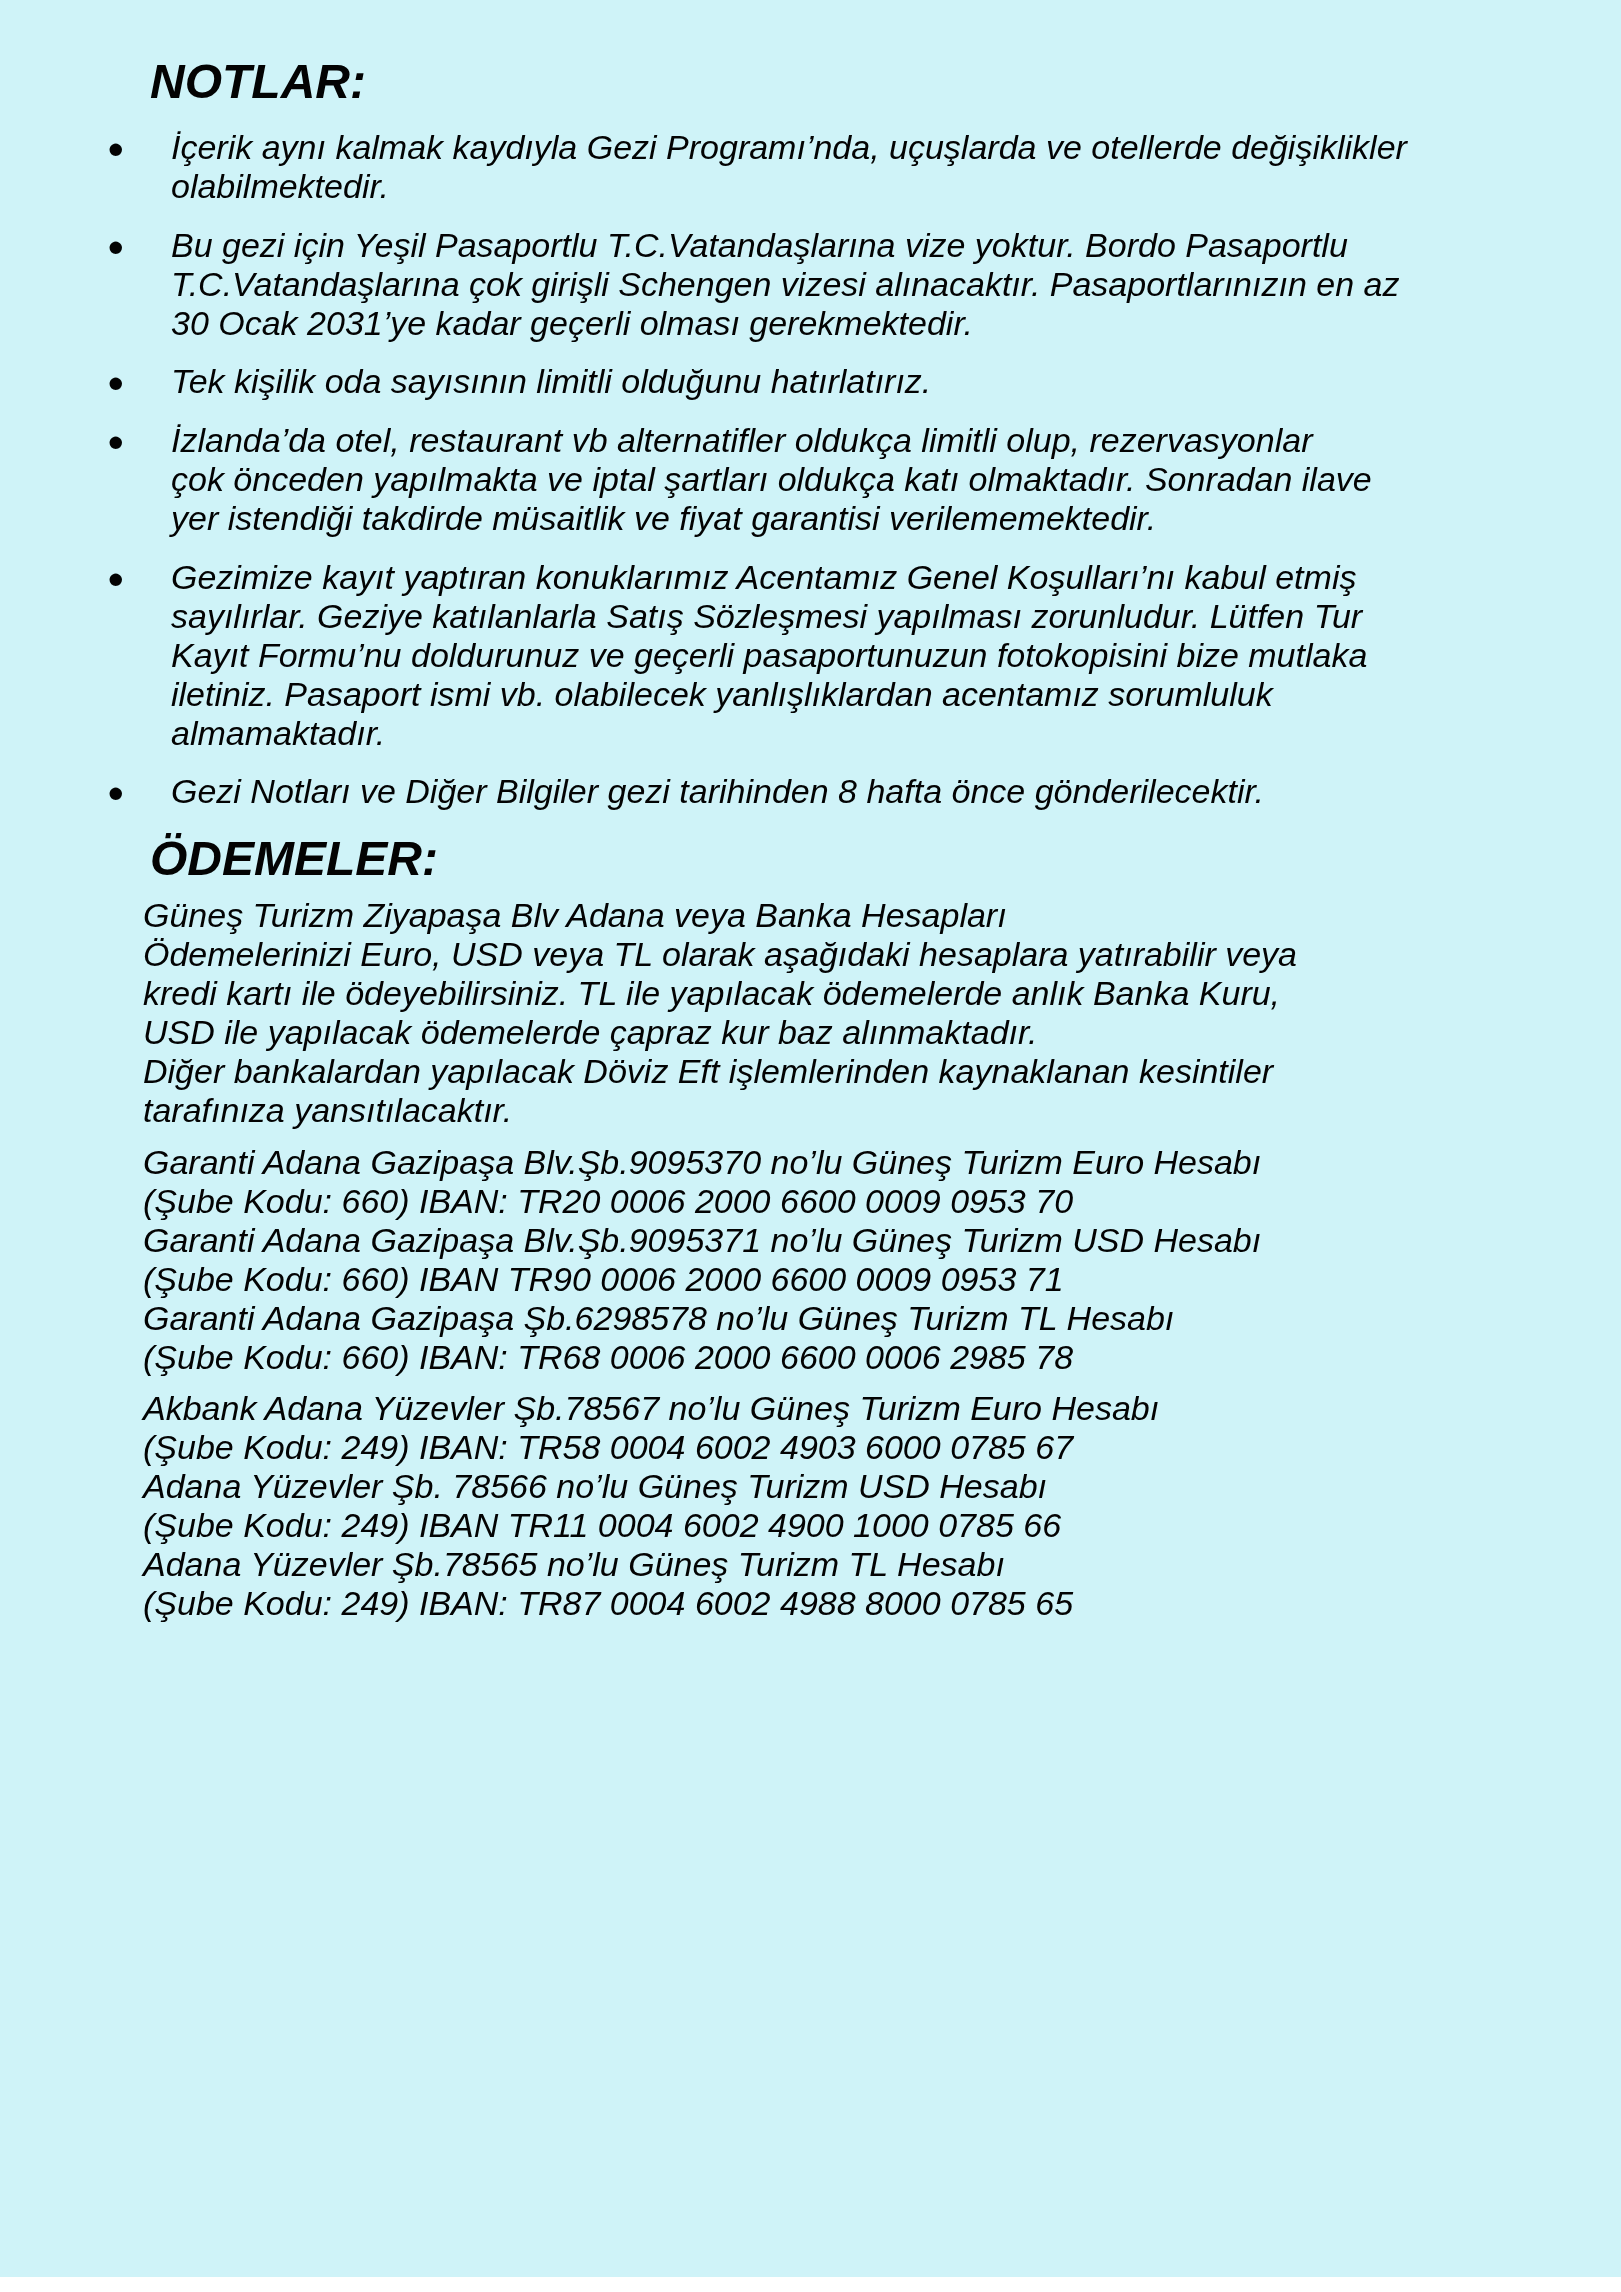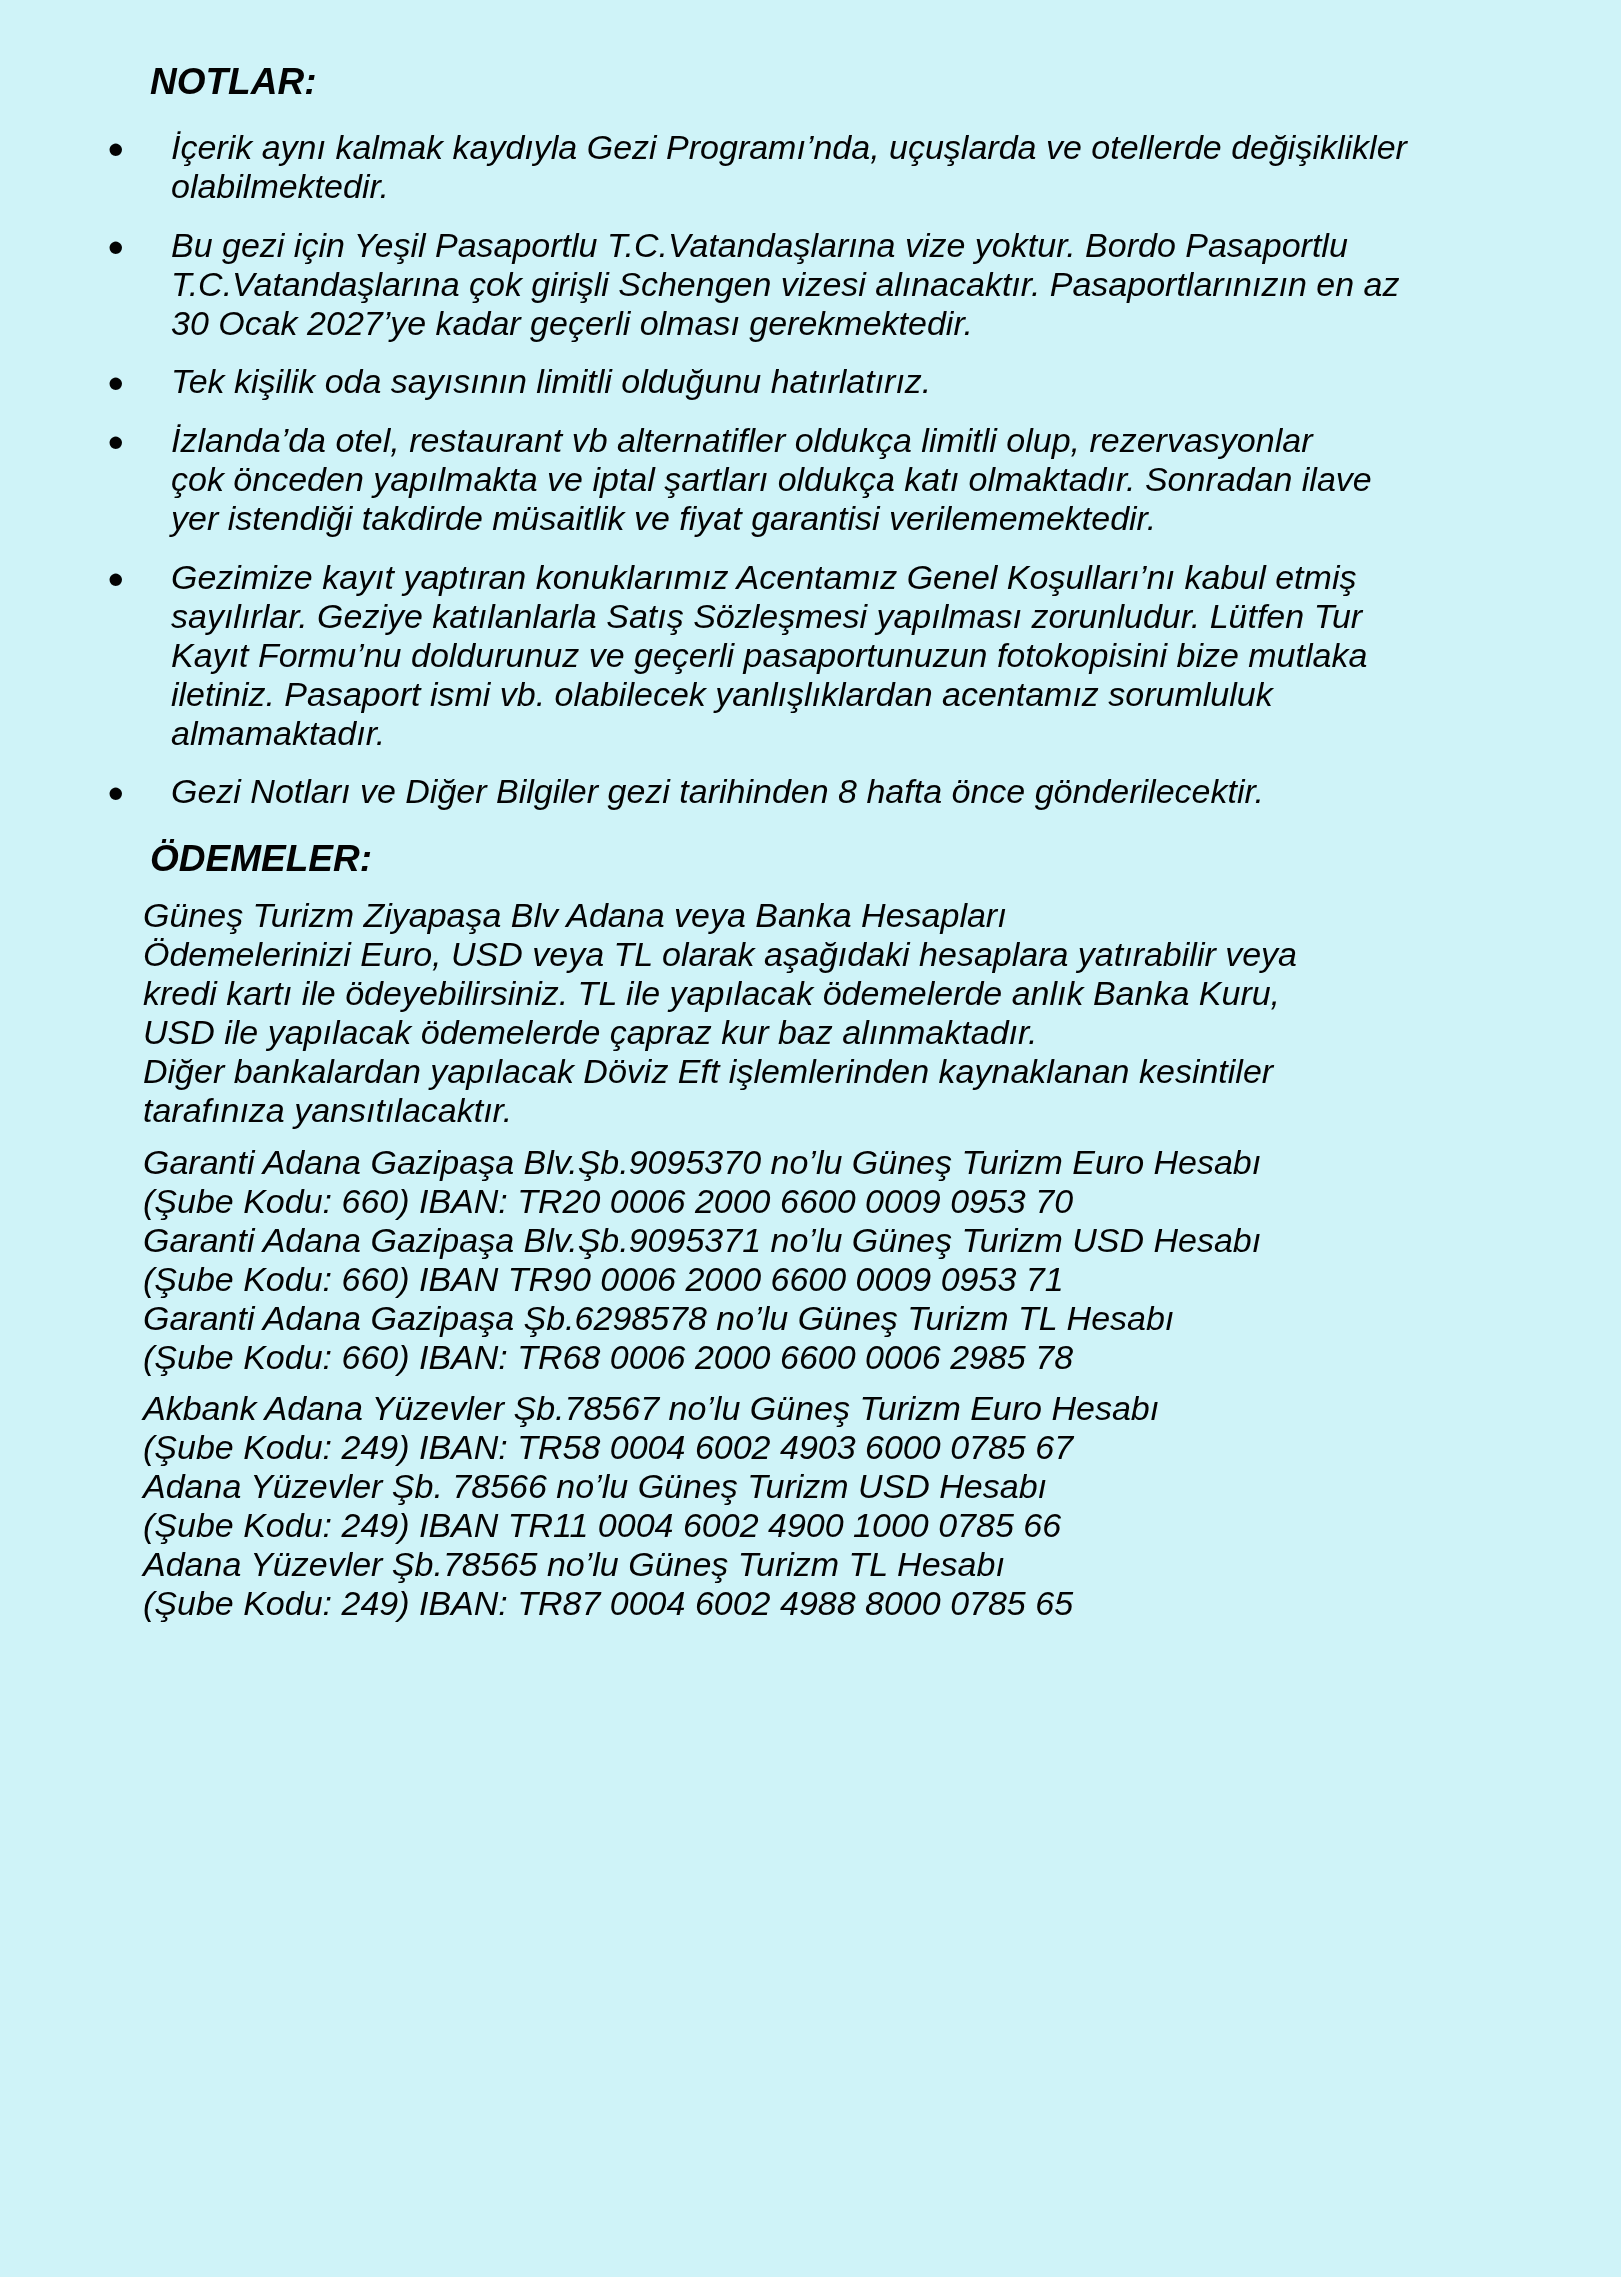--- a/index.html
+++ b/index.html
@@ -15,21 +15,21 @@
     background: #cff3f8;
     overflow: hidden;
     font-family: "Liberation Sans", "DejaVu Sans", sans-serif;
     font-style: italic;
     color: #030303;
   }
   .content {
     padding: 54px 36px 0 107px;
   }
   .section-title {
-    font-size: 37px;
+    font-size: 48px;
     font-weight: bold;
     font-style: italic;
     letter-spacing: 0px;
     margin: 0 0 18px 43px;
     line-height: 56px;
     white-space: pre-line;
   }
   .payments-title {
     margin-top: 20px;
     margin-bottom: 9px;
@@ -74,21 +74,21 @@
     <div class="bullet">
       <span class="dot">●</span>
       <div class="text">İçerik aynı kalmak kaydıyla Gezi Programı’nda, uçuşlarda ve otellerde değişiklikler
 olabilmektedir.</div>
     </div>
 
     <div class="bullet">
       <span class="dot">●</span>
       <div class="text">Bu gezi için Yeşil Pasaportlu T.C.Vatandaşlarına vize yoktur. Bordo Pasaportlu
 T.C.Vatandaşlarına çok girişli Schengen vizesi alınacaktır. Pasaportlarınızın en az
-30 Ocak 2027’ye kadar geçerli olması gerekmektedir.</div>
+30 Ocak 2031’ye kadar geçerli olması gerekmektedir.</div>
     </div>
 
     <div class="bullet">
       <span class="dot">●</span>
       <div class="text">Tek kişilik oda sayısının limitli olduğunu hatırlatırız.</div>
     </div>
 
     <div class="bullet">
       <span class="dot">●</span>
       <div class="text">İzlanda’da otel, restaurant vb alternatifler oldukça limitli olup, rezervasyonlar

